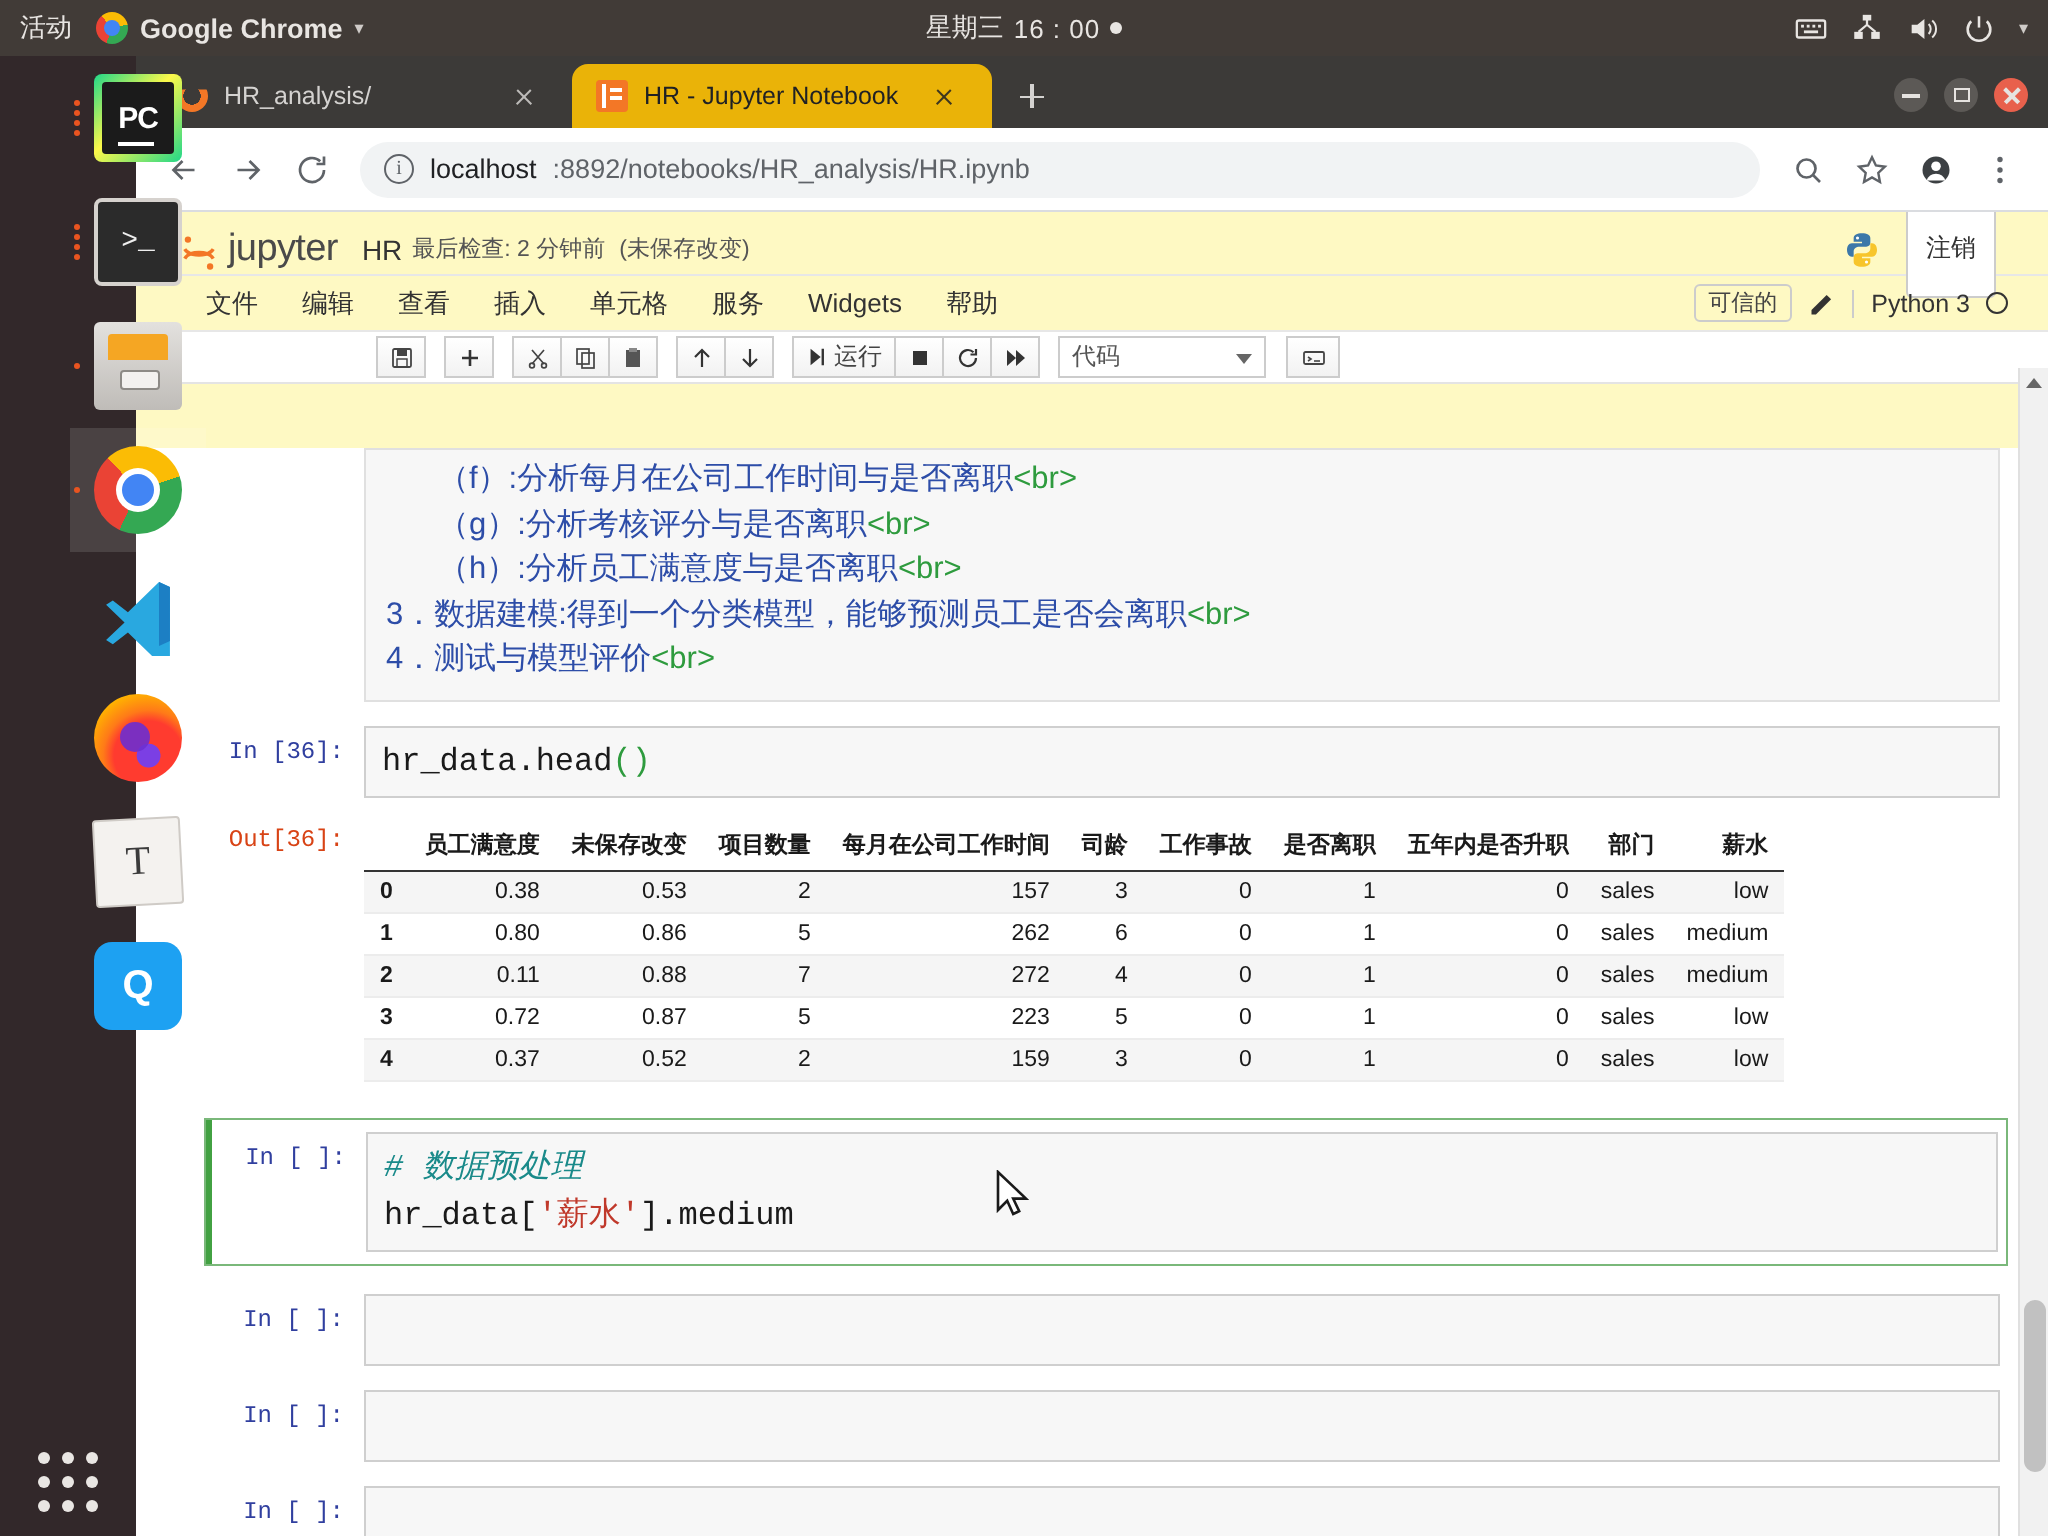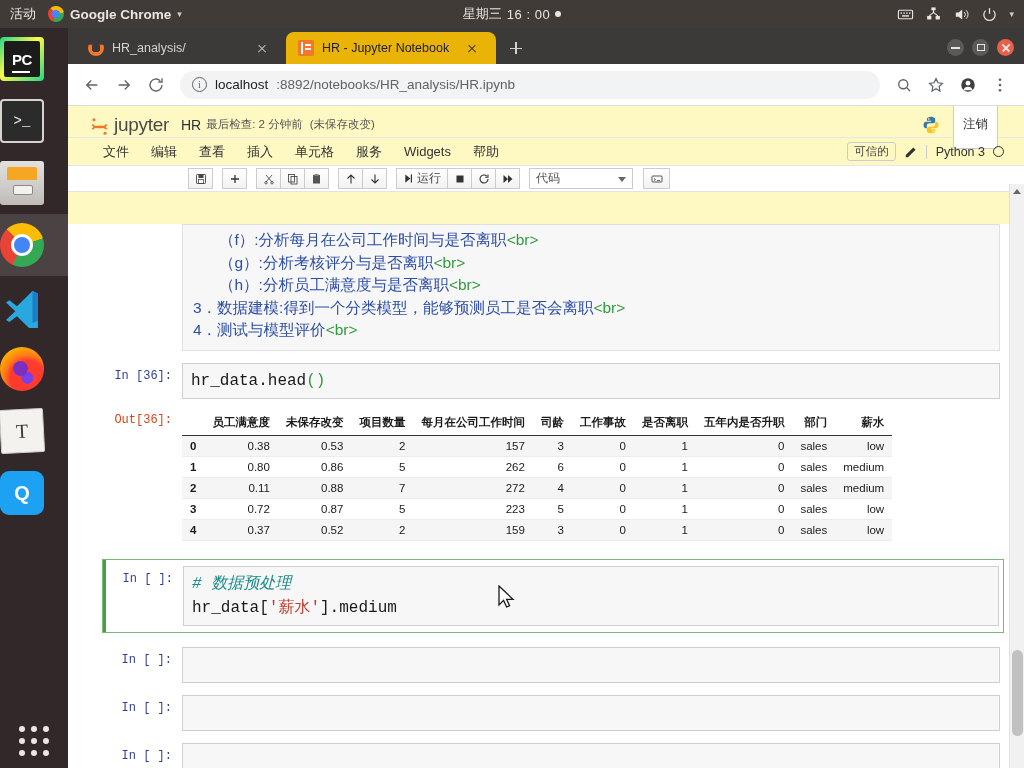--- a/index.html
+++ b/index.html
@@ -47,21 +47,21 @@
   .tbi { width: 17px; height: 17px; display: block; }
 
   
   #dock {
     position: absolute; left: 0; top: 28px; width: 68px; height: 740px;
     background: #32282a;
     z-index: 35;
   }
   .dock-item {
     position: relative; width: 68px; height: 62px;
-    display: flex; align-items: center; justify-content: flex-start;
+    display: flex; align-items: center; justify-content: center; margin-left: 35px;
   }
   .dock-item.active { background: rgba(255,255,255,.12); }
   .dock-item .dots {
     position: absolute; left: 2px; top: 50%; transform: translateY(-50%);
     display: flex; flex-direction: column; gap: 2px;
   }
   .dock-item .dots i { width: 3px; height: 3px; background: #e95420; border-radius: 50%; display: block; }
   .ico { width: 44px; height: 44px; border-radius: 4px; position: relative; }
   
   .ico-pycharm {

